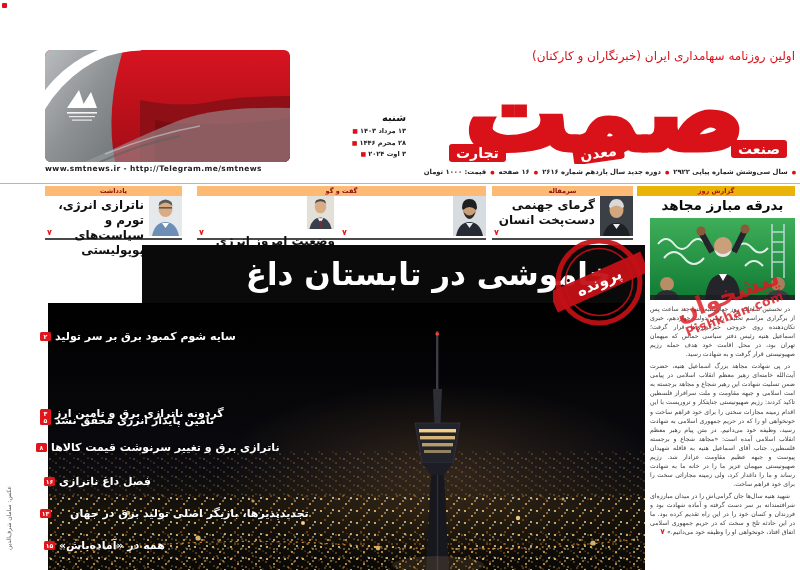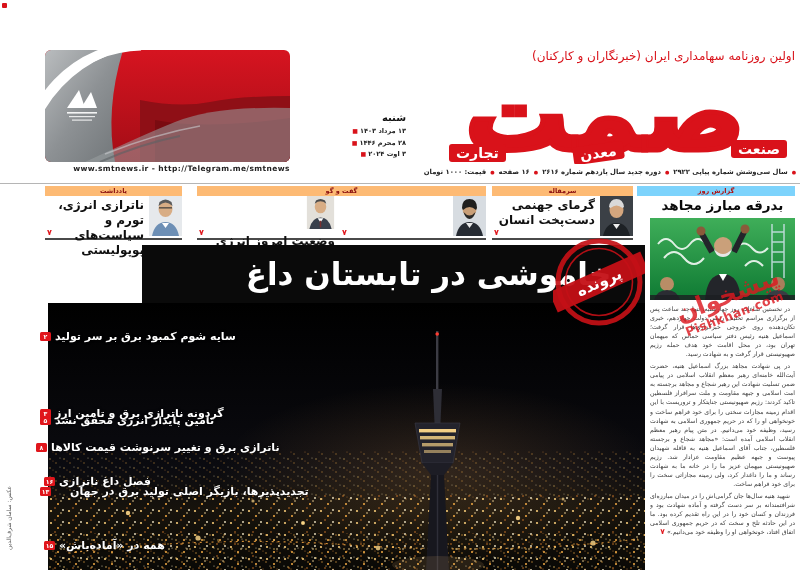--- a/index.html
+++ b/index.html
@@ -2,21 +2,21 @@
 <html lang="fa"><head>
 <meta charset="utf-8">
 <style>
   html,body{margin:0;padding:0;background:#fff;}
   .page{position:relative;width:800px;height:570px;background:#fff;overflow:hidden;
         font-family:"DejaVu Sans",sans-serif;}
   .abs{position:absolute;}
   
   .corner-dot{left:2px;top:3px;width:5px;height:5px;background:#d9121a;border-radius:1px;}
   .ad{left:45px;top:50px;width:245px;height:112px;border-radius:6px;overflow:hidden;}
-  .links-line{left:45px;top:164px;width:245px;text-align:right;font-size:7.5px;font-weight:bold;
+  .links-line{left:45px;top:164px;width:245px;text-align:left;font-size:7.5px;font-weight:bold;
               color:#222;letter-spacing:.4px;}
   .date-block{left:320px;top:112px;width:86px;direction:rtl;text-align:right;}
   .date-weekday{font-size:10px;font-weight:bold;color:#111;margin-bottom:4px;}
   .date-item{font-size:6.6px;font-weight:bold;color:#222;margin-bottom:3.5px;white-space:nowrap;}
   .date-item .dot{color:#d9121a;font-size:6px;margin-right:2px;}
   .tagline{left:430px;top:49px;width:365px;text-align:right;font-size:12px;font-weight:normal;
            color:#d9121a;direction:rtl;white-space:nowrap;}
   .logo-wrap{left:415px;top:64px;width:380px;height:100px;overflow:hidden;}
   .logo-word{display:block;width:100%;text-align:center;font-size:104px;line-height:100px;
              font-weight:bold;color:#d9121a;-webkit-text-stroke:5px #d9121a;letter-spacing:-6px;direction:rtl;}
@@ -25,21 +25,21 @@
   .logo-sub.right{right:8px;}
   .logo-sub.mid{left:158px;bottom:2px;transform:rotate(-8deg);}
   .logo-sub.left{left:34px;bottom:2px;}
   .info-line{left:408px;top:168px;width:388px;direction:rtl;display:flex;align-items:center;
              font-size:6.8px;font-weight:bold;color:#222;gap:4px;white-space:nowrap;}
   .info-line .dot{color:#d9121a;font-size:5px;}
   .head-rule{left:0;top:183px;width:800px;height:1px;background:#b5b5b5;}
   
   .bar{top:186px;height:10px;text-align:center;font-size:6.5px;font-weight:bold;line-height:10px;color:#8a0f0f;}
   .bar.red{background:#fdba74;}
-  .bar.magenta{background:#7dd3fc;color:#b20d0d;}
+  .bar.magenta{background:#eab308;color:#b20d0d;}
   .box-body{top:196px;height:42px;border-bottom:2px solid #4a4a4a;direction:rtl;display:flex;gap:3px;}
   .box-text{flex:1;font-size:12px;font-weight:bold;color:#101010;text-align:right;line-height:1.25;
             padding:2px 2px 0 0;direction:rtl;}
   .portrait{width:33px;height:40px;flex:0 0 33px;}
   .pmark{position:absolute;bottom:1px;left:2px;color:#e0161c;font-size:8px;font-weight:bold;}
   .sub-item{position:relative;display:flex;gap:3px;direction:rtl;}
   
   .band{left:142px;top:245px;width:503px;height:58px;background:#0a0a0a;}
   .band-headline{width:100%;height:58px;line-height:58px;text-align:center;box-sizing:border-box;
                  padding-left:70px;color:#fff;font-size:31px;font-weight:bold;letter-spacing:-1px;
@@ -338,21 +338,21 @@
     <span class="teaser-badge">۳</span>
   </div>
   <div class="abs teaser" style="left:36px;top:441px;">
     <span class="teaser-text">ناترازی برق و تغییر سرنوشت قیمت کالاها</span>
     <span class="teaser-badge">۸</span>
   </div>
   <div class="abs teaser" style="left:44px;top:475px;">
     <span class="teaser-text">فصل داغ ناترازی</span>
     <span class="teaser-badge">۱۶</span>
   </div>
-  <div class="abs teaser" style="left:40px;top:485px;gap:19px;">
+  <div class="abs teaser" style="left:40px;top:507px;gap:19px;">
     <span class="teaser-text">تجدیدپذیرها، بازیگر اصلی تولید برق در جهان</span>
     <span class="teaser-badge">۱۳</span>
   </div>
   <div class="abs teaser" style="left:44px;top:539px;">
     <span class="teaser-text">همه در «آماده‌باش»</span>
     <span class="teaser-badge">۱۵</span>
   </div>
 
   <div class="abs photo-credit">عکس: سامان شرف‌الدین</div>
 

